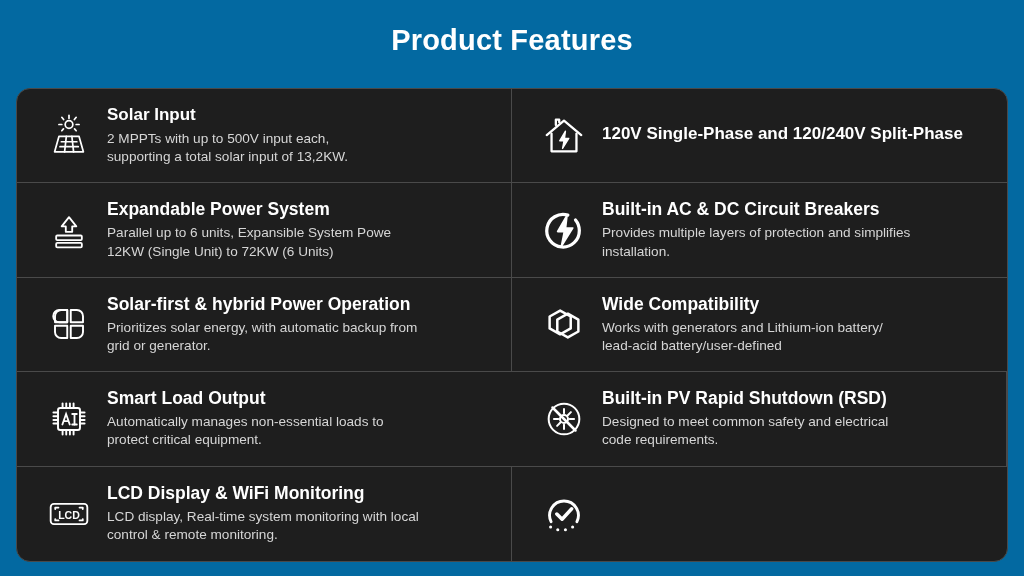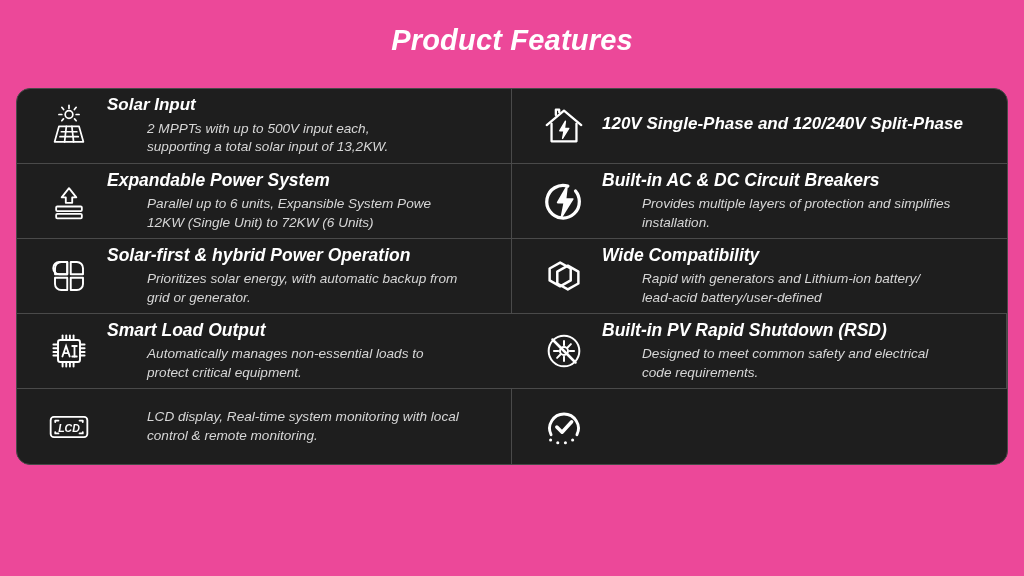--- a/index.html
+++ b/index.html
@@ -5,36 +5,35 @@
   * { box-sizing: border-box; margin: 0; padding: 0; }
   html, body {
     width: 1024px; height: 576px;
     background: #1a1a1a;
     font-family: "Liberation Sans", sans-serif;
     overflow: hidden;
   }
   .page {
     position: relative;
     width: 1024px; height: 576px;
-    background: #ec4899;
-    font-style: italic;
+    background: #0369a1;
   }
   .page-title {
     position: absolute;
     top: 24px; left: 0; right: 0;
     text-align: center;
     color: #ffffff;
     font-size: 29px;
     font-weight: bold;
     letter-spacing: 0.2px;
   }
   .panel {
     position: absolute;
     left: 16px; top: 88px;
-    width: 992px; height: 377px;
+    width: 992px; height: 474px;
     background: #1e1e1e;
     border: 1px solid #494949;
     border-radius: 14px;
     overflow: hidden;
   }
   .grid {
     display: grid;
     grid-template-columns: 1fr 1fr;
     grid-template-rows: repeat(5, 1fr);
     width: 100%; height: 100%;
@@ -65,21 +64,20 @@
     font-weight: bold;
     line-height: 1.2;
     margin-bottom: 4px;
     white-space: nowrap;
   }
   .f-desc {
     color: #d6d6d6;
     font-size: 13.6px;
     line-height: 1.35;
     white-space: pre-line;
-    margin-left: 40px;
   }
   .cell-r1 .f-title { font-size: 17px; }
 </style>
 </head>
 <body>
 
 <div class="page">
 
   <div class="page-title">Product Features</div>
 
@@ -173,21 +171,21 @@
 
       <div class="cell col-right">
         <div class="icon-wrap">
           <svg width="46" height="46" viewBox="0 0 48 48" fill="none" stroke="currentColor" stroke-width="2.6" stroke-linejoin="round">
             <path d="M20 10 L9 16.2 V28.6 L20 34.8 L31 28.6 V16.2 Z"></path>
             <path d="M28 13.2 L39 19.4 V31.8 L28 38 L17 31.8 V19.4 Z"></path>
           </svg>
         </div>
         <div class="texts">
           <div class="f-title">Wide Compatibility</div>
-          <div class="f-desc">Rapid with generators and Lithium-ion battery/
+          <div class="f-desc">Works with generators and Lithium-ion battery/
 lead-acid battery/user-defined</div>
         </div>
       </div>
 
       <div class="cell col-right">
         <div class="icon-wrap">
           <svg width="44" height="44" viewBox="0 0 48 48" fill="none" stroke="currentColor" stroke-width="2.1" stroke-linecap="round">
             <rect x="12" y="12" width="24" height="24" rx="2.5"></rect>
             <line x1="17" y1="12" x2="17" y2="7"></line>
             <line x1="21" y1="12" x2="21" y2="7"></line>
@@ -246,20 +244,21 @@
           <svg width="48" height="44" viewBox="0 0 52 48" fill="none" stroke="currentColor" stroke-width="2" stroke-linecap="round" stroke-linejoin="round">
             <rect x="6" y="13" width="40" height="22" rx="3.5"></rect>
             <path d="M11 18.5 V17 H14.5"></path>
             <path d="M41 18.5 V17 H37.5"></path>
             <path d="M11 29.5 V31 H14.5"></path>
             <path d="M41 29.5 V31 H37.5"></path>
             <text x="26" y="29.6" text-anchor="middle" font-family="'Liberation Sans', sans-serif" font-size="11.5" font-weight="bold" fill="currentColor" stroke="none">LCD</text>
           </svg>
         </div>
         <div class="texts">
+          <div class="f-title">LCD Display &amp; WiFi Monitoring</div>
           <div class="f-desc">LCD display,  Real-time system monitoring with local
 control &amp; remote monitoring.</div>
         </div>
       </div>
 
       <div class="cell col-right row-last">
         <div class="icon-wrap">
           <svg width="46" height="46" viewBox="0 0 48 48" fill="none" stroke="currentColor" stroke-width="3" stroke-linecap="round">
             <path d="M10.5 32 A15 15 0 1 1 37.5 32"></path>
             <path d="M16.5 24 L22 29.5 L32 18.5" stroke-width="3.6" stroke-linejoin="round"></path>

